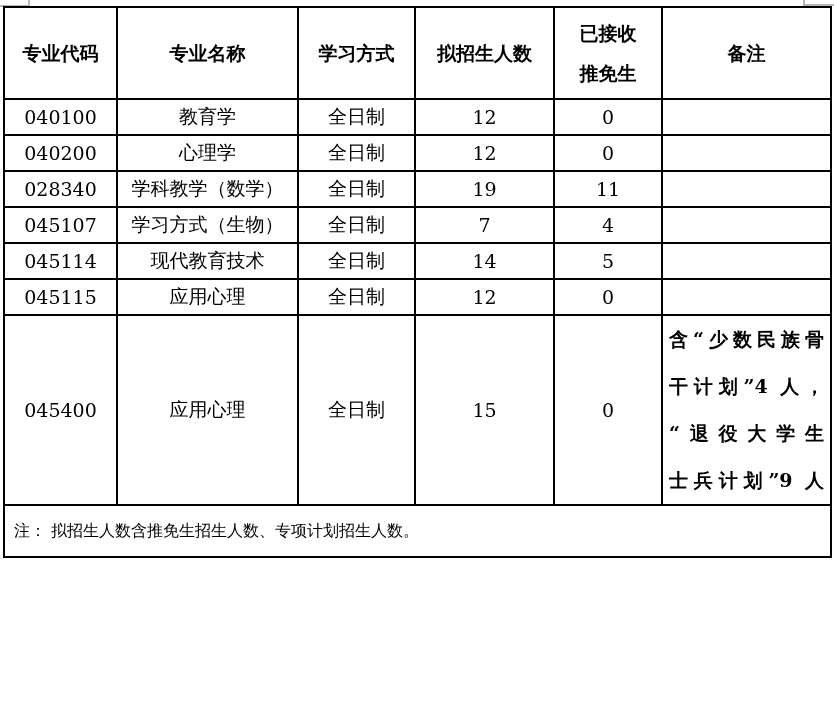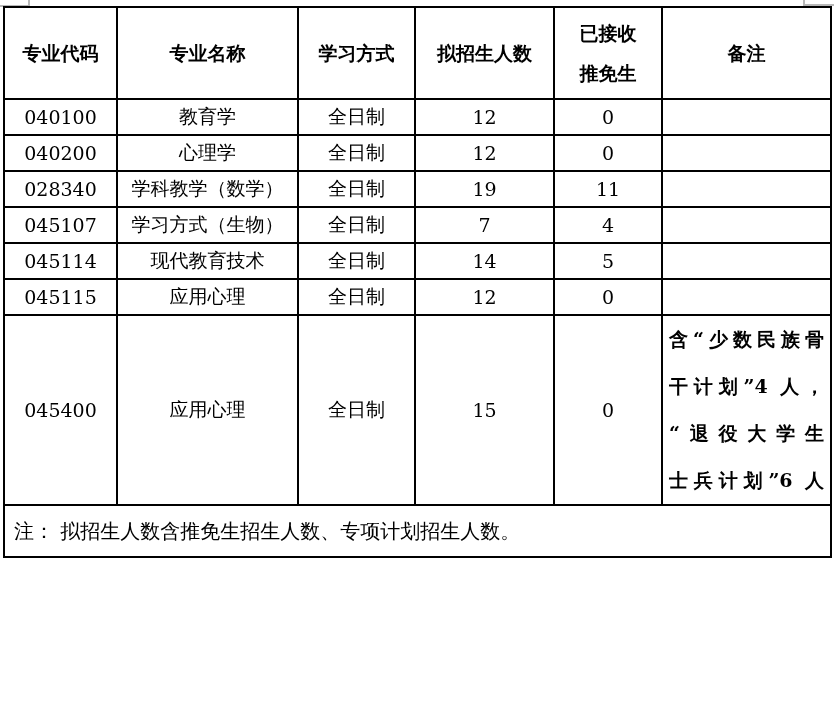--- a/index.html
+++ b/index.html
@@ -55,21 +55,21 @@
     text-align: justify;
     text-align-last: justify;
     white-space: nowrap;
     font-weight: bold;
   }
   tfoot tr { height: 50px; }
   tfoot td.note-cell {
     text-align: left;
     padding: 0 0 0 9px;
     line-height: 50px;
-    font-size: 20px;
+    font-size: 16px;
   }
 </style>
 </head>
 <body>
 
 <div class="screen">
   <div class="artifact artifact-tl"></div>
   <div class="artifact artifact-tr"></div>
 
   <table class="enrollment-table">
@@ -156,21 +156,21 @@
         <tr class="tall">
           <td>045400</td>
           <td>应用心理</td>
           <td>全日制</td>
           <td>15</td>
           <td>0</td>
           <td class="remark-cell">
             <div class="remark-line">含“少数民族骨</div>
             <div class="remark-line">干计划”4 人，</div>
             <div class="remark-line">“退役大学生</div>
-            <div class="remark-line">士兵计划”6 人</div>
+            <div class="remark-line">士兵计划”9 人</div>
           </td>
         </tr>
       </tbody>
     <tfoot>
       <tr>
         <td colspan="6" class="note-cell">注： 拟招生人数含推免生招生人数、专项计划招生人数。</td>
       </tr>
     </tfoot>
   </table>
 </div>

